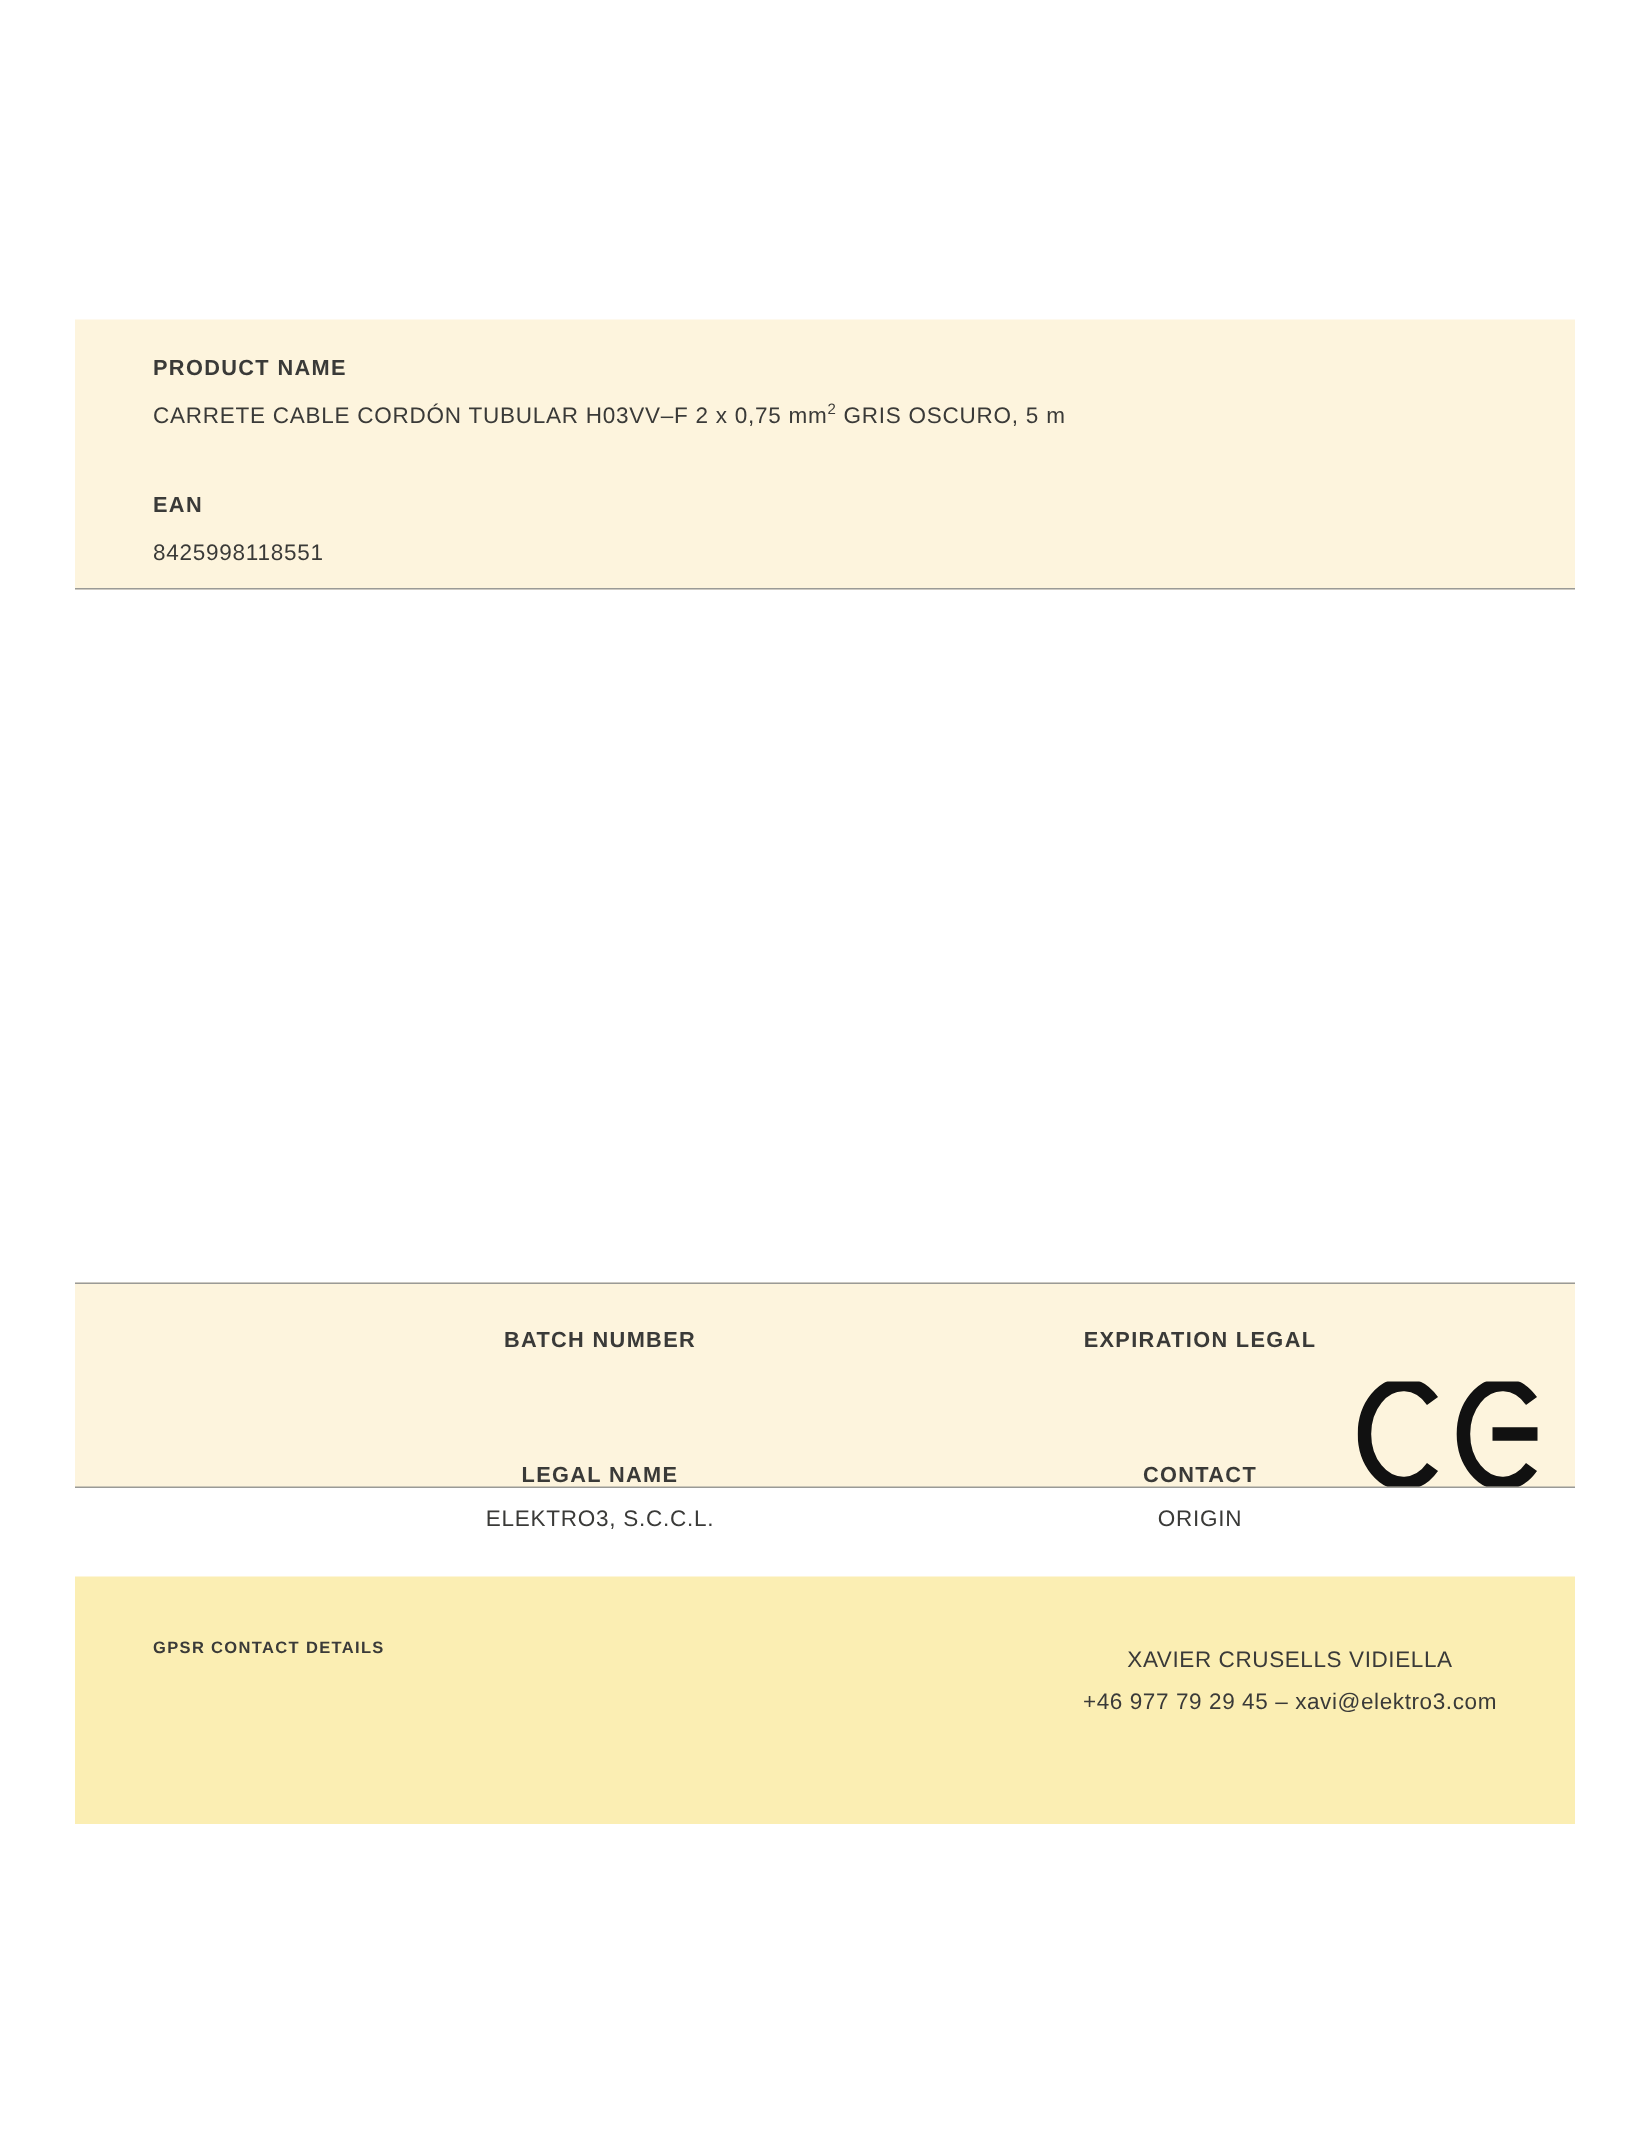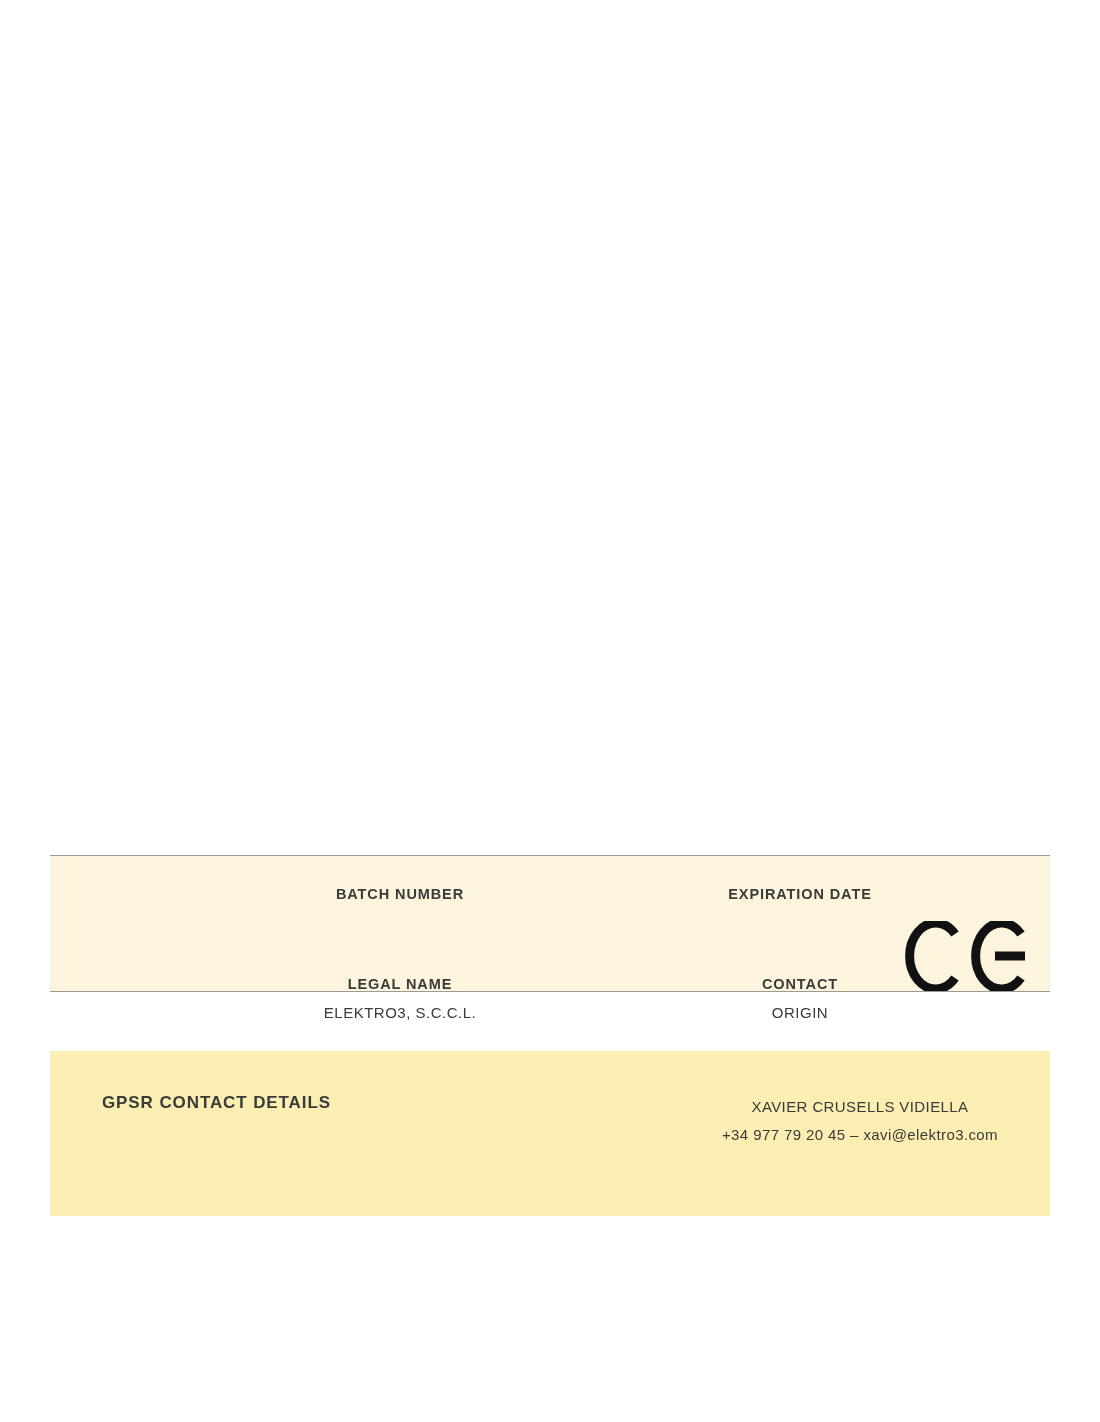--- a/index.html
+++ b/index.html
@@ -116,46 +116,53 @@
     top: 1051px;
     width: 1000px;
     height: 165px;
     background: #fbeeb3;
     box-sizing: border-box;
   }
   .gpsr-label {
     position: absolute;
     left: 52px;
     top: 42px;
-    font-size: 17px;
+    font-size: 11px;
     font-weight: bold;
     letter-spacing: 0.9px;
   }
   .gpsr-lines {
     position: absolute;
     right: 52px;
     top: 42px;
     text-align: center;
     font-size: 15px;
     letter-spacing: 0.4px;
     line-height: 28px;
   }
   .gpsr-lines div { white-space: nowrap; }
 </style>
 </head>
 <body>
 
 <div class="sheet">
 
+  <div class="top-block">
+    <div class="field-label row1-label">PRODUCT NAME</div>
+    <div class="field-value row1-value"><span>CARRETE CABLE CORDÓN TUBULAR H03VV–F 2 x 0,75 mm</span><span class="sup">2</span><span> GRIS OSCURO, 5 m</span></div>
+
+    <div class="field-label row2-label">EAN</div>
+    <div class="field-value row2-value">8425998118551</div>
+  </div>
 
   <div class="mid-block">
     <div class="cell col-a field-label batch-label">BATCH NUMBER</div>
     <div class="cell col-a field-value batch-value"></div>
 
-    <div class="cell col-b field-label exp-label">EXPIRATION DATE</div>
+    <div class="cell col-b field-label exp-label">EXPIRATION LEGAL</div>
     <div class="cell col-b field-value exp-value"></div>
 
     <div class="cell col-a field-label legal-label">LEGAL NAME</div>
     <div class="cell col-a field-value legal-value">ELEKTRO3, S.C.C.L.</div>
 
     <div class="cell col-b field-label origin-label">CONTACT</div>
     <div class="cell col-b field-value origin-value">ORIGIN</div>
 
     <div class="ce-mark">
       <svg viewBox="0 0 130 70" width="130" height="70" aria-hidden="true">
@@ -166,17 +173,17 @@
         <path d="M116 13 A26 33 0 1 0 116 57" fill="none" stroke="#111111" stroke-width="9" stroke-linecap="butt"></path>
         <rect x="90" y="30.5" width="30" height="9" fill="#111111"></rect>
       </svg>
     </div>
   </div>
 
   <div class="gpsr-block">
     <div class="gpsr-label">GPSR CONTACT DETAILS</div>
     <div class="gpsr-lines">
       <div>XAVIER CRUSELLS VIDIELLA</div>
-      <div>+34 977 79 20 45 –  xavi@elektro3.com</div>
+      <div>+46 977 79 29 45 –  xavi@elektro3.com</div>
     </div>
   </div>
 
 </div>
 
 </body></html>

